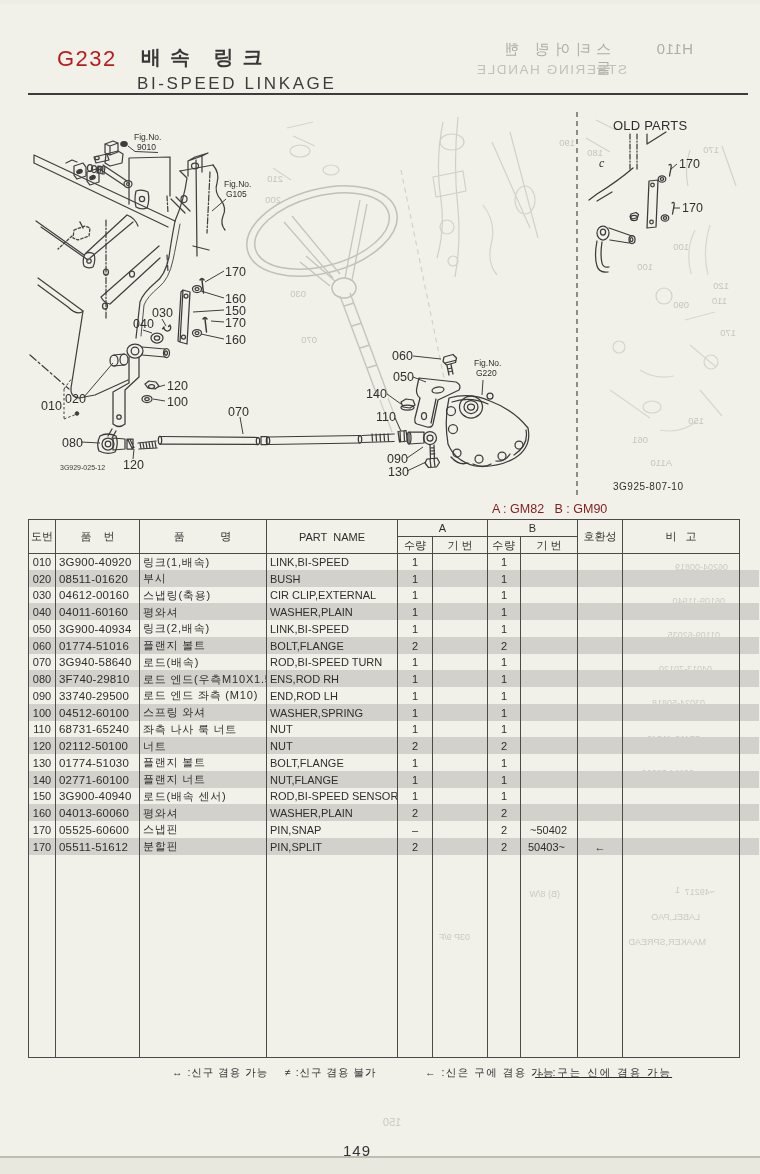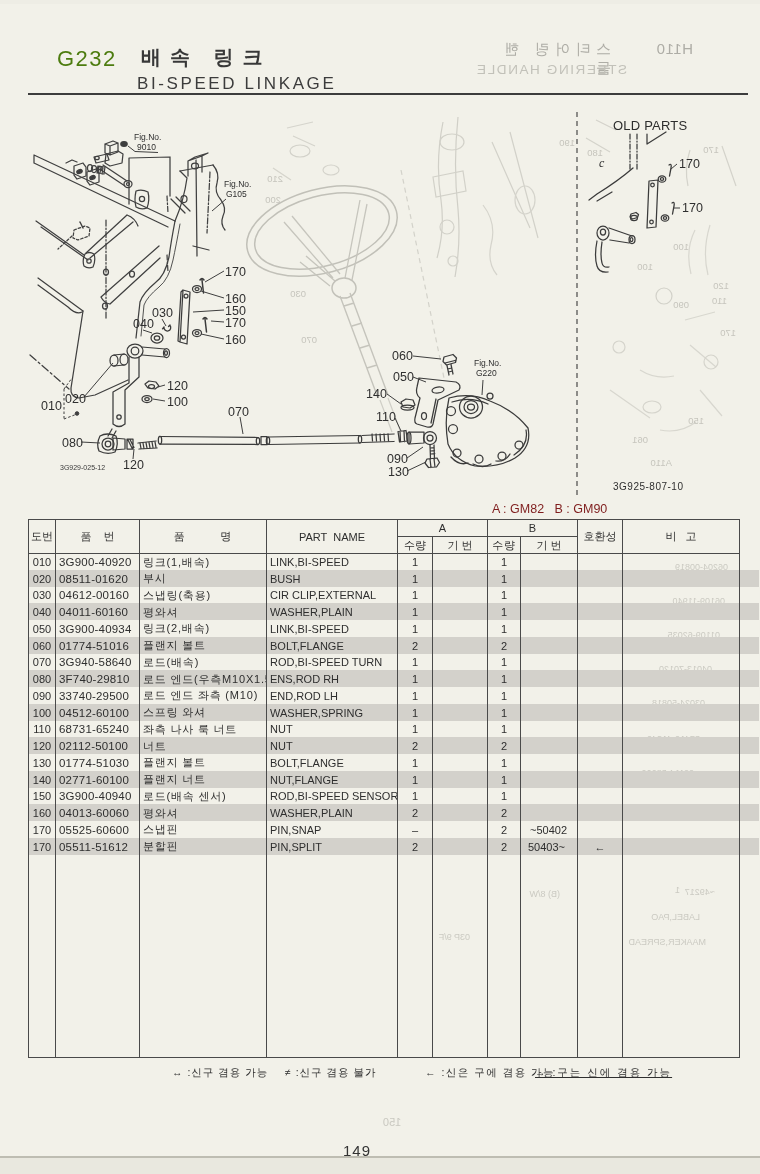--- a/index.html
+++ b/index.html
@@ -19,21 +19,21 @@
 </head>
 <body>
 
 <div class="abs" style="left:0;top:0;width:760px;height:4px;background:#e9e8de;opacity:.4;"></div>
 
 <div class="abs mir" style="left:645px;top:40px;width:48px;height:20px;font-size:15px;color:#aeada6;letter-spacing:0.5px;">H110</div>
 <div class="abs mir" style="left:495px;top:40px;width:116px;height:20px;font-size:15px;color:#aeada6;letter-spacing:5.5px;">스티어링 핸들</div>
 
 <div class="abs mir" style="left:437px;top:62px;width:190px;height:18px;font-size:13.5px;color:#c2c1b9;letter-spacing:1.6px;">STEERING HANDLE</div>
 
-<div class="abs" style="left:57px;top:46px;font-size:22px;letter-spacing:1.5px;color:#4d7c0f;">G232</div>
+<div class="abs" style="left:57px;top:46px;font-size:22px;letter-spacing:1.5px;color:#b91c1c;">G232</div>
 
 <div class="abs" style="left:141px;top:44px;font-size:20px;letter-spacing:9px;color:#383838;font-weight:bold;">배속 링크</div>
 
 <div class="abs" style="left:137px;top:74px;font-size:17px;letter-spacing:2.6px;color:#3c3c3c;">BI-SPEED LINKAGE</div>
 
 <div class="abs" style="left:28px;top:93px;width:720px;height:2px;background:#3d3d3d;"></div>
 
 <svg class="abs" style="left:0;top:0;" width="760" height="1174" viewBox="0 0 760 1174" xmlns="http://www.w3.org/2000/svg">
 
 <g stroke="#c9c8c0" stroke-width="1.2" fill="none">

